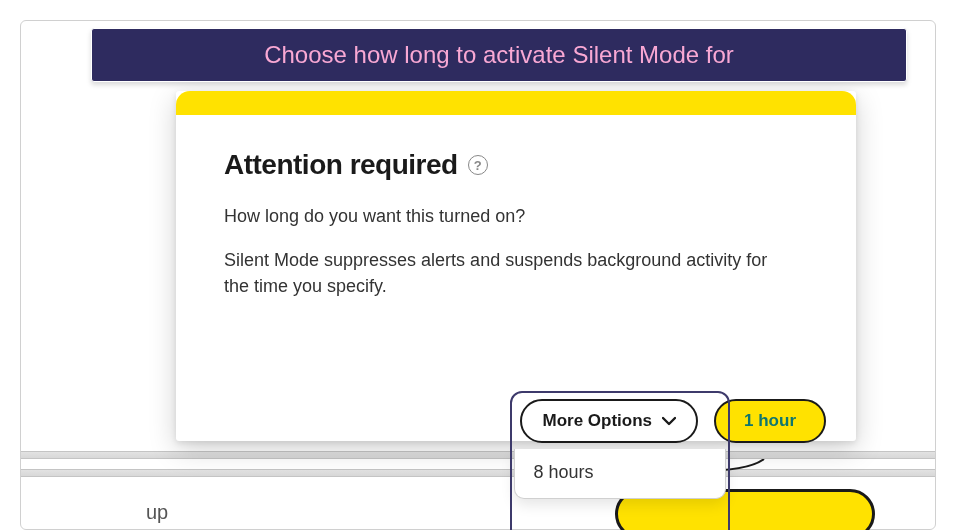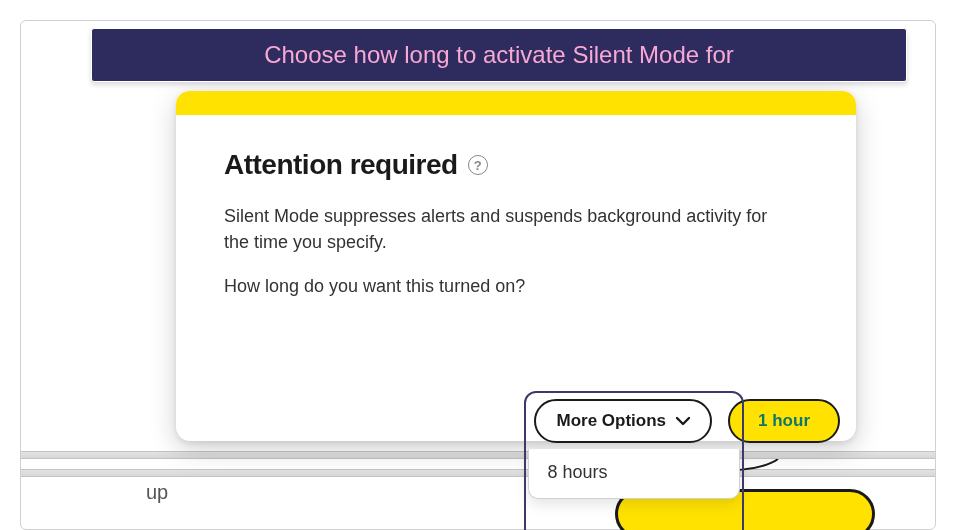--- a/index.html
+++ b/index.html
@@ -35,21 +35,21 @@
       align-items: center;
       justify-content: center;
       font-size: 24px;
       font-weight: 500;
       z-index: 50;
       box-shadow: 0 3px 5px rgba(0,0,0,0.15);
     }
     .bg-hint {
       position: absolute;
       left: 125px;
-      top: 460px;
+      top: 480px;
       color: #555;
       font-size: 20px;
     }
     .bg-line {
       position: absolute;
       left: 0;
       right: 0;
       height: 8px;
       background: linear-gradient(#e2e2e2, #d8d8d8);
       border-top: 1px solid #c4c4c4;
@@ -67,21 +67,21 @@
       border-radius: 30px;
       background: #ffe200;
     }
     .dialog {
       position: absolute;
       left: 155px;
       top: 70px;
       width: 680px;
       height: 350px;
       background: #fff;
-      border-radius: 14px;
+      border-radius: 3px;
       box-shadow: 0 8px 28px rgba(0,0,0,0.18), 0 2px 6px rgba(0,0,0,0.10);
       overflow: visible;
     }
     .dialog-topbar {
       position: absolute;
       top: 0; left: 0; right: 0;
       height: 24px;
       background: #ffe200;
       border-radius: 14px 14px 0 0;
     }
@@ -114,21 +114,21 @@
     }
     .desc {
       font-size: 18px;
       color: #333;
       line-height: 1.45;
       max-width: 560px;
     }
     .desc p { margin-bottom: 18px; }
     .button-row {
       position: absolute;
-      right: 16px;
+      right: 30px;
       bottom: -2px;
       display: flex;
       align-items: flex-end;
       gap: 16px;
     }
     .dropdown-wrap {
       position: relative;
     }
     .more-btn {
       height: 44px;
@@ -212,22 +212,22 @@
   <span class="bg-hint">up</span>
 
   <div class="dialog">
     <div class="dialog-topbar"></div>
     <div class="dialog-content">
       <div class="heading-row">
         <h2 class="heading">Attention required</h2>
         <span class="help-icon">?</span>
       </div>
       <div class="desc">
+        <p>How long do you want this turned on?</p>
         <p>Silent Mode suppresses alerts and suspends background activity for the time you specify.</p>
-        <p>How long do you want this turned on?</p>
       </div>
     </div>
 
     <div class="button-row">
       <div class="dropdown-wrap">
         <div class="dropdown-frame"></div>
         <button class="more-btn">
           <span>More Options</span>
           <span class="chevron">
             <svg width="14" height="10" viewBox="0 0 14 10">

